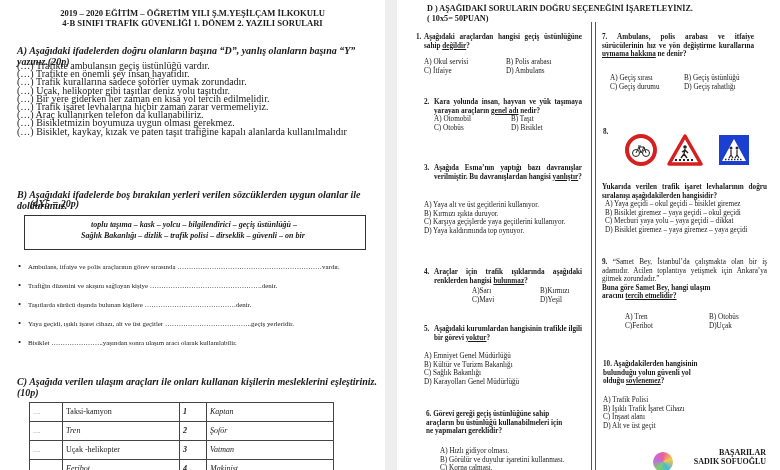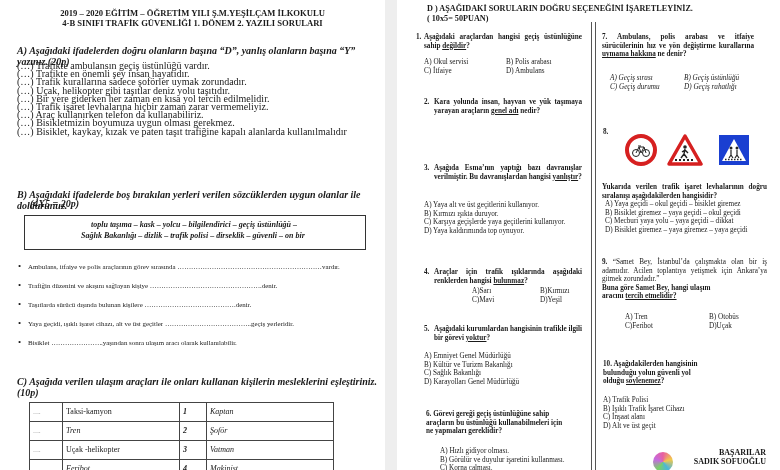--- a/index.html
+++ b/index.html
@@ -128,20 +128,30 @@
       </div>
     <div class="optcol">
         <div>B) Polis arabası</div>
         <div>D) Ambulans</div>
       </div>
   </div>
 </div>
 
 <div class="q" style="left:434px; top:98px; width:148px;">
   <div class="stem"><span class="num" style="position:absolute; left:-10px;">2.</span><span>Kara yolunda insan, hayvan ve yük taşımaya yarayan araçların </span><u>genel adı</u><span> nedir?</span></div>
+  <div class="opts" style="margin-top:0;">
+    <div class="optcol">
+        <div>A) Otomobil</div>
+        <div>C) Otobüs</div>
+      </div>
+    <div class="optcol">
+        <div>B) Taşıt</div>
+        <div>D) Bisiklet</div>
+      </div>
+  </div>
 </div>
 
 <div class="q" style="left:434px; top:164px; width:148px;">
   <div class="stem"><span class="num" style="position:absolute; left:-10px;">3.</span><span>Aşağıda Esma’nın yaptığı bazı davranışlar verilmiştir. Bu davranışlardan hangisi </span><u>yanlıştır</u><span>?</span></div>
 </div>
 <div class="q olist" style="left:424px; top:201px; width:158px;">
   <div>A)  Yaya alt ve üst geçitlerini kullanıyor.</div>
   <div>B)  Kırmızı ışıkta duruyor.</div>
   <div style="white-space:normal; text-align:justify;">C)  Karşıya geçişlerde yaya geçitlerini kullanıyor.</div>
   <div>D)  Yaya kaldırımında top oynuyor.</div>
@@ -179,21 +189,21 @@
 <div class="q olist" style="left:440px; top:447px; width:150px;">
   <div>A) Hızlı gidiyor olması.</div>
   <div>B) Görülür ve duyulur işaretini kullanması.</div>
   <div>C) Korna çalması.</div>
 </div>
 
 <div class="q" style="left:602px; top:33px; width:152px;">
   <div class="stem"><span>7.</span> <span>Ambulans, polis arabası ve itfaiye sürücülerinin hız ve yön değiştirme kurallarına </span><u>uymama hakkına</u><span> ne denir?</span></div>
 </div>
 <div class="q" style="left:610px; top:74px; width:150px;">
-  <div class="opts" style="margin-top:0; grid-template-columns: 68px 1fr; font-style: italic;">
+  <div class="opts" style="margin-top:0; grid-template-columns: 68px 1fr;">
     <div class="optcol">
         <div>A) Geçiş sırası</div>
         <div>C) Geçiş durumu</div>
       </div>
     <div class="optcol">
         <div>B) Geçiş üstünlüğü</div>
         <div>D) Geçiş rahatlığı</div>
       </div>
   </div>
 </div>

